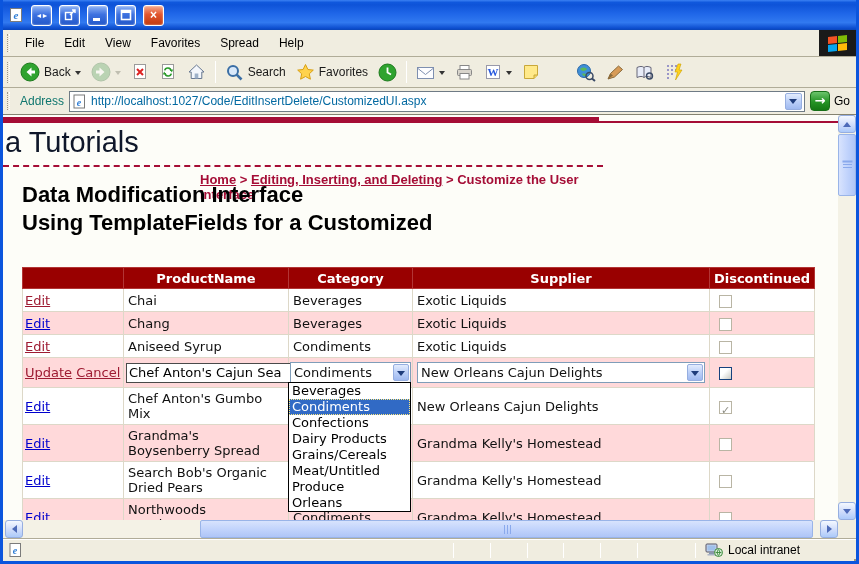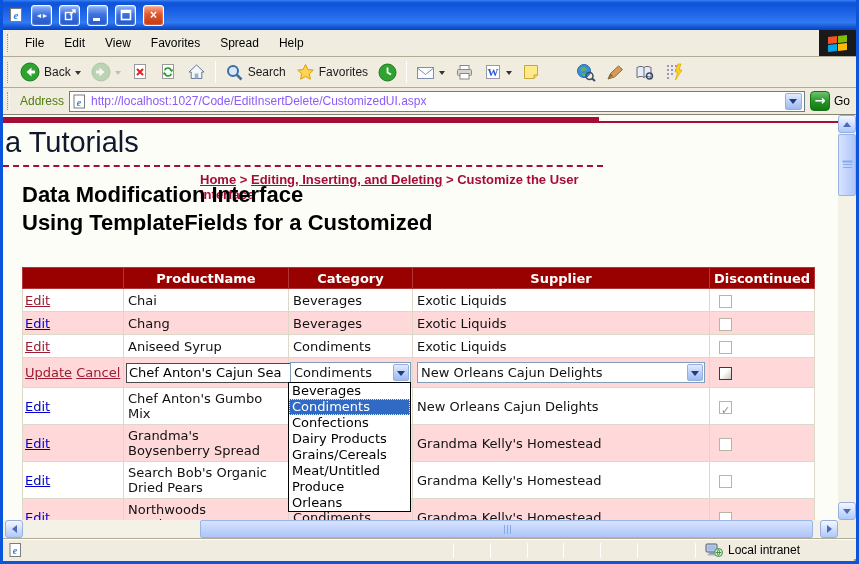--- a/index.html
+++ b/index.html
@@ -38,23 +38,23 @@
   
   .toolbar{ height:31px; background:#f0ede0; display:flex; align-items:center; border-bottom:1px solid #b0ac98; padding-left:2px; }
   .tbtn{ display:flex; align-items:center; gap:4px; padding:2px 5px; font:12px "Liberation Sans",sans-serif; color:#1a1a1a; white-space:nowrap; }
   .tsep{ width:1px; height:22px; background:#c6c2b0; border-right:1px solid #fff; margin:0 4px; }
   .ddarrow{ width:0; height:0; border:3px solid transparent; border-top:4px solid #333; margin-top:4px; }
   .ddarrow.dis{ border-top-color:#9a9a8c; }
   .dim{ opacity:.55; }
 
   
   .addrbar{ height:27px; background:#f0ede0; display:flex; align-items:center; gap:5px; padding:0 6px 0 2px; border-bottom:1px solid #848270; }
-  .addr-label{ font:12px "Liberation Sans",sans-serif; color:#4d7c0f;text-align:right; }
+  .addr-label{ font:12px "Liberation Sans",sans-serif; color:#0f766e;text-align:right; }
   .addr-input{ flex:1; height:21px; background:#fff; border:1px solid #6f7b85; display:flex; align-items:center; gap:4px; padding:0 2px; position:relative; }
-  .addr-url{ font:12px "Liberation Sans",sans-serif; color:#8b5cf6; white-space:nowrap; overflow:hidden; flex:1; }
+  .addr-url{ font:12px "Liberation Sans",sans-serif; color:#0369a1; white-space:nowrap; overflow:hidden; flex:1; }
   .combo-btn{
     width:17px; height:17px; border:1px solid #96aee0; border-radius:2px;
     background:linear-gradient(180deg,#e3ecfd,#bcd0f8 50%,#9fb9f0);
     display:flex; align-items:center; justify-content:center;
   }
   .combo-btn::after{ content:""; border:4px solid transparent; border-top:5px solid #1e3c7b; margin-top:5px; }
   .go-wrap{ display:flex; align-items:center; gap:4px; }
   .gobtn{ width:20px; height:20px; border:1px solid #187018; border-radius:4px; background:linear-gradient(180deg,#6cc46c,#259325 55%,#147814); color:#fff; font:bold 13px/18px "DejaVu Sans",sans-serif; text-align:center; }
   .go-label{ font:12px "Liberation Sans",sans-serif; color:#000; }
 

